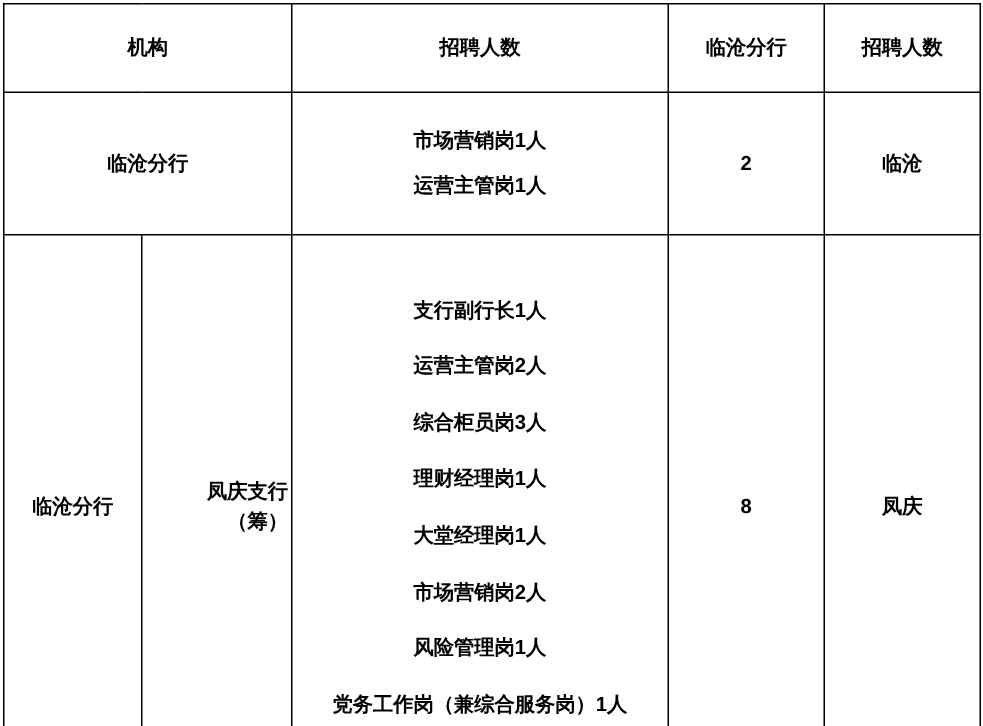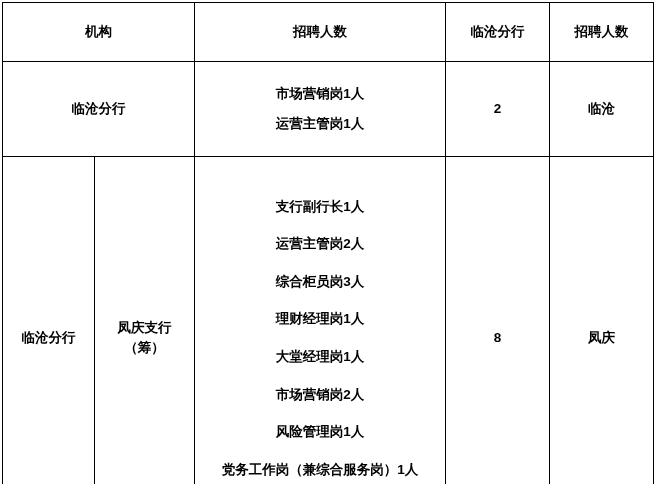--- a/index.html
+++ b/index.html
@@ -63,20 +63,21 @@
   }
   .row-two td {
     height: 338px;
     margin-left: 44px;
   }
   .row-two .post-list .post-item {
     padding: 9px 0;
   }
   .branch-label span {
     display: block;
+    text-align: right;
   }
 </style>
 </head>
 <body>
 
 <div class="page">
   <table class="recruit-table">
     <colgroup>
       <col class="col-org">
       <col class="col-branch">

